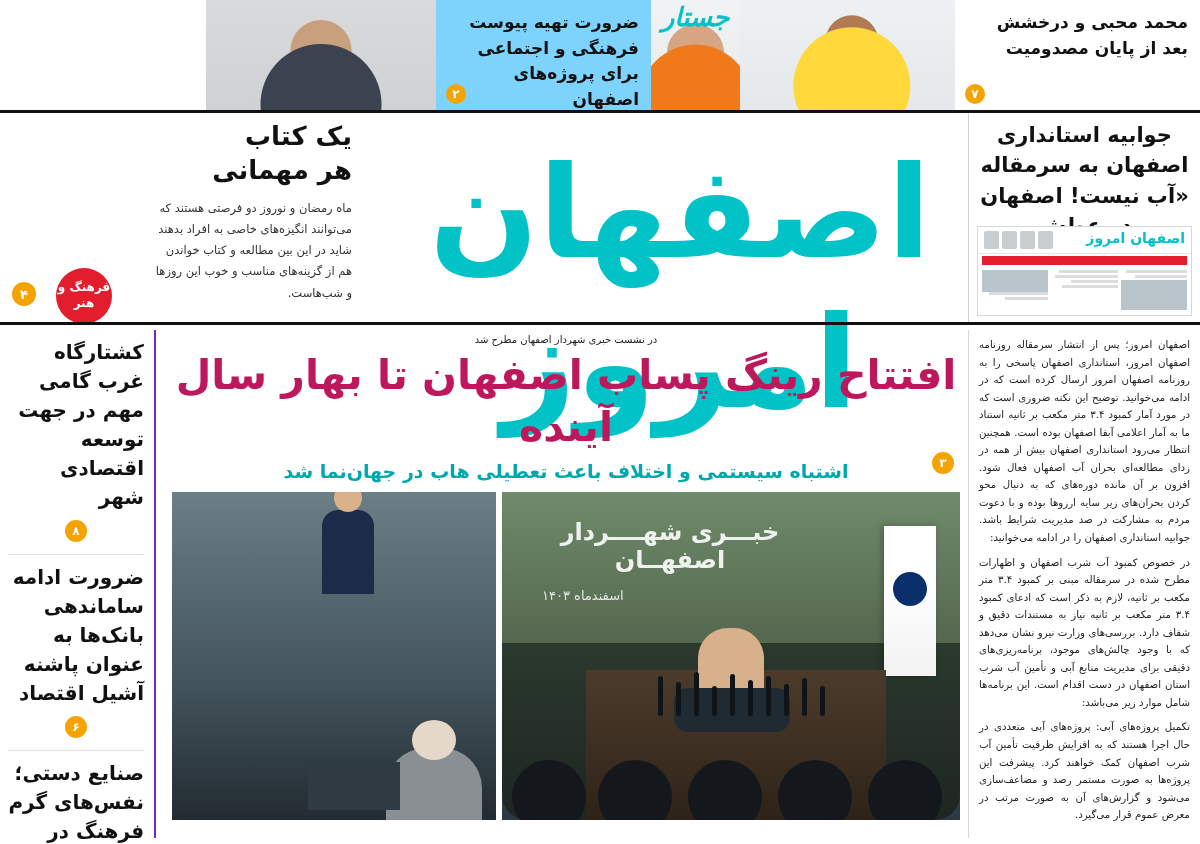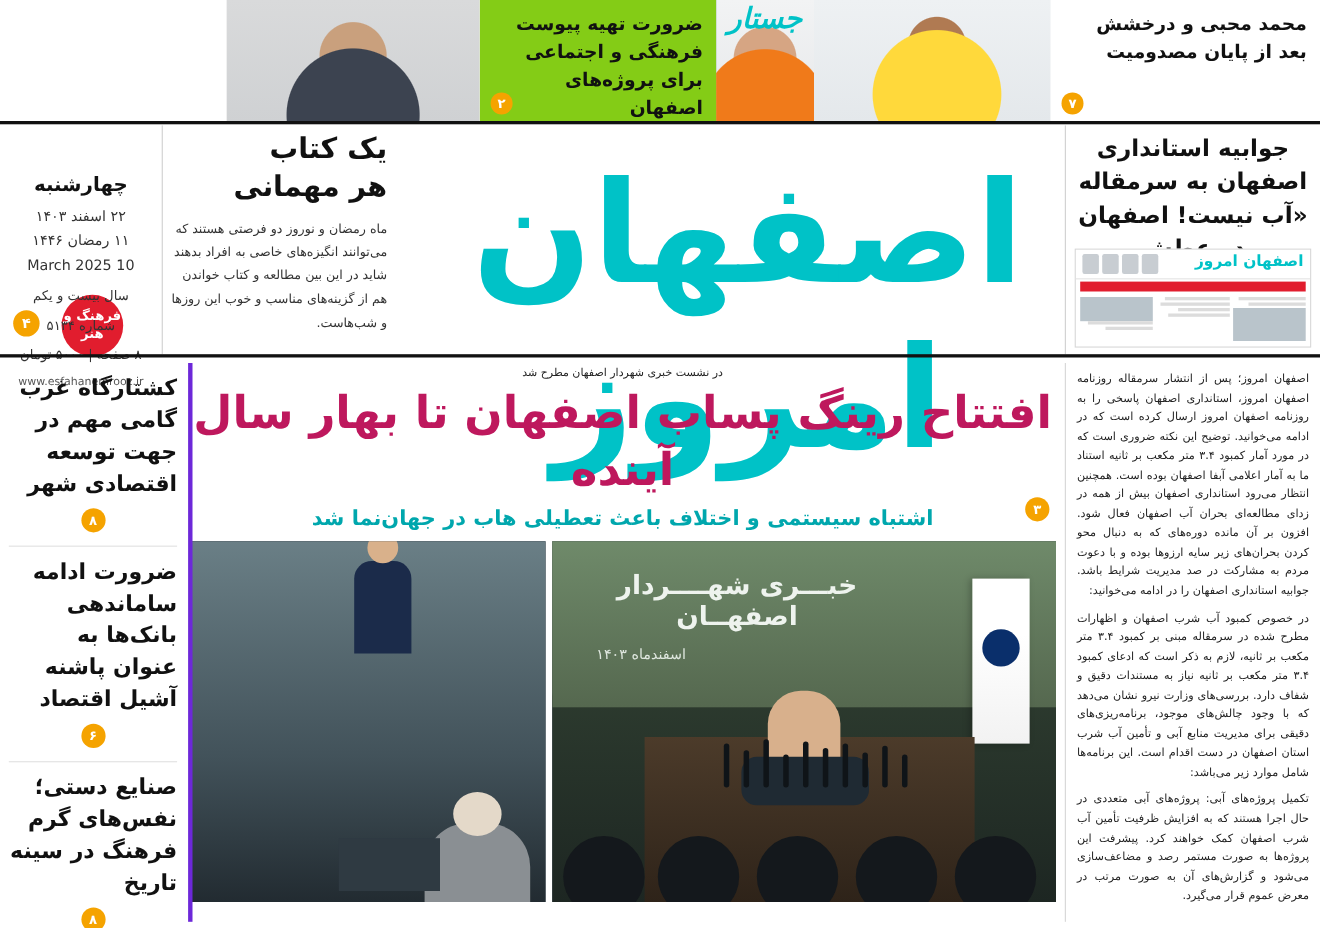--- a/index.html
+++ b/index.html
@@ -11,21 +11,21 @@
   }
   .page{position:relative;width:1200px;height:844px;}
 
   
   .topstrip{position:absolute;top:0;left:0;width:1200px;height:110px;display:flex;flex-direction:row;}
   .ts-cell{position:relative;height:110px;overflow:hidden;}
   .ts-a{width:245px;background:#ffffff;}
   .ts-aph{width:215px;background:#f2f4f6;}
   .ts-b{width:195px;background:#ffffff;}
   .ts-bph{width:89px;background:#0c4a6e;font-style:italic;}
-  .ts-c{width:215px;background:#84cc16;}
+  .ts-c{width:215px;background:#7dd3fc;}
   .ts-cph{width:230px;background:#e9e9e9;}
   .ts-txt{
     direction:rtl;text-align:right;padding:10px 12px 0 12px;
     font-weight:bold;font-size:17px;line-height:1.5;color:#111;
   }
   .ts-num{
     position:absolute;bottom:6px;left:10px;
     width:20px;height:20px;border-radius:50%;
     background:#f5a300;color:#fff;font-size:12px;font-weight:bold;
     display:flex;align-items:center;justify-content:center;
@@ -137,20 +137,21 @@
   .photogrid{position:absolute;top:162px;left:0;right:0;height:328px;display:flex;gap:6px;}
   .pg-main{flex:0 0 458px;position:relative;overflow:hidden;background:#2d3a44;}
   .pg-side{flex:1;display:flex;flex-direction:column;gap:6px;}
   .pg-s1,.pg-s2{flex:1;position:relative;overflow:hidden;background:#243039;}
 
   
   .photo-main{
     position:absolute;inset:0;
     background:
       linear-gradient(180deg,#5c6f59 0%,#4a5c48 42%, #2c3a2e 43%, #1d2622 100%);
+    border-radius: 25px;
   }
   .pm-wall{position:absolute;top:0;left:0;right:0;height:46%;background:linear-gradient(180deg,#6f8a6a,#55684f);}
   .pm-text{
     position:absolute;top:26px;left:28px;right:150px;color:#eef3ee;direction:rtl;text-align:center;
     font-size:24px;font-weight:bold;letter-spacing:4px;
   }
   .pm-date{position:absolute;top:96px;left:40px;color:#dfe7df;font-size:13px;}
   .pm-flag{position:absolute;top:34px;right:24px;width:52px;height:150px;
      background:linear-gradient(180deg,#ffffff 0 34%, #f2f2f2 100%);box-shadow:-2px 0 6px rgba(0,0,0,.25);}
   .pm-flag:after{content:"";position:absolute;top:46px;left:9px;width:34px;height:34px;border-radius:50%;
@@ -174,22 +175,22 @@
   .photo-s2{position:absolute;inset:0;background:linear-gradient(180deg,#7d8f96 0%,#49585f 55%,#1f272c 100%);}
   .ps2-woman{position:absolute;bottom:0;left:120px;width:96px;height:108px;border-radius:44px 44px 0 0;background:#151a1f;}
   .ps2-woman:before{content:"";position:absolute;top:16px;left:24px;width:48px;height:54px;border-radius:50%;background:#dbb592;}
   .ps2-man{position:absolute;bottom:0;right:18px;width:92px;height:96px;border-radius:40px 40px 0 0;background:#5e6870;}
   .ps2-man:before{content:"";position:absolute;top:-26px;left:24px;width:44px;height:44px;border-radius:50%;background:#e7e2da;}
   .ps2-mic{position:absolute;bottom:4px;left:222px;width:10px;height:54px;background:#0e1317;border-radius:4px;}
   .ps2-sign{position:absolute;top:10px;left:14px;width:112px;height:34px;background:#13a3a8;opacity:.85;border-radius:3px;}
 
   
   .col-left{
-    position:absolute;top:330px;left:0;width:175px;height:508px;
-    border-right:4px solid #6d28d9;padding:8px 10px 0 8px;box-sizing:border-box;
+    position:absolute;top:330px;left:0;width:156px;height:508px;
+    border-right:2px solid #6d28d9;padding:8px 10px 0 8px;box-sizing:border-box;
     direction:rtl;text-align:right;
   }
   .cl-item{margin-bottom:12px;position:relative;}
   .cl-item h4{margin:0;font-size:20px;font-weight:bold;line-height:1.45;color:#111;}
   .cl-num{
     width:22px;height:22px;border-radius:50%;background:#f5a300;color:#fff;
     font-size:12px;font-weight:bold;display:flex;align-items:center;justify-content:center;
     margin:8px auto 0 auto;
   }
   .divider{height:1px;background:#e0e0e0;margin:8px 0;}
@@ -265,30 +266,20 @@
     </div>
 
     <div class="mh-book">
       <h3>یک کتاب</h3>
       <h3>هر مهمانی</h3>
       <p>ماه رمضان و نوروز دو فرصتی هستند که می‌توانند انگیزه‌های خاصی به افراد بدهند شاید در این بین مطالعه و کتاب خواندن هم از گزینه‌های مناسب و خوب این روزها و شب‌هاست.</p>
     </div>
     <div class="book-badge">فرهنگ و هنر</div>
     <div class="book-num">۴</div>
 
-    <div class="mh-left">
-      <div class="d1">چهارشنبه</div>
-      <div class="d2">۲۲ اسفند ۱۴۰۳</div>
-      <div class="d2">۱۱ رمضان ۱۴۴۶</div>
-      <div class="d2">10 March 2025</div>
-      <div class="d3">سال بیست و یکم</div>
-      <div class="d3">شماره ۵۱۳۴</div>
-      <div class="d3">۸ صفحه | ۵۰۰۰ تومان</div>
-      <div class="site">www.esfahanemrooz.ir</div>
-    </div>
   </div>
 
   <div class="body-rule"></div>
 
   <div class="col-right">
     <p>اصفهان امروز؛ پس از انتشار سرمقاله روزنامه اصفهان امروز، استانداری اصفهان پاسخی را به روزنامه اصفهان امروز ارسال کرده است که در ادامه می‌خوانید. توضیح این نکته ضروری است که در مورد آمار کمبود ۳.۴ متر مکعب بر ثانیه استناد ما به آمار اعلامی آبفا اصفهان بوده است. همچنین انتظار می‌رود استانداری اصفهان بیش از همه در زدای مطالعه‌ای بحران آب اصفهان فعال شود. افزون بر آن مانده دوره‌های که به دنبال محو کردن بحران‌های زیر سایه ارزوها بوده و با دعوت مردم به مشارکت در صد مدیریت شرایط باشد. جوابیه استانداری اصفهان را در ادامه می‌خوانید:</p>
     <p>در خصوص کمبود آب شرب اصفهان و اظهارات مطرح شده در سرمقاله مبنی بر کمبود ۳.۴ متر مکعب بر ثانیه، لازم به ذکر است که ادعای کمبود ۳.۴ متر مکعب بر ثانیه نیاز به مستندات دقیق و شفاف دارد. بررسی‌های وزارت نیرو نشان می‌دهد که با وجود چالش‌های موجود، برنامه‌ریزی‌های دقیقی برای مدیریت منابع آبی و تأمین آب شرب استان اصفهان در دست اقدام است. این برنامه‌ها شامل موارد زیر می‌باشد:</p>
     <p>تکمیل پروژه‌های آبی: پروژه‌های آبی متعددی در حال اجرا هستند که به افزایش ظرفیت تأمین آب شرب اصفهان کمک خواهند کرد. پیشرفت این پروژه‌ها به صورت مستمر رصد و مضاعف‌سازی می‌شود و گزارش‌های آن به صورت مرتب در معرض عموم قرار می‌گیرد.</p>
 
   </div>

